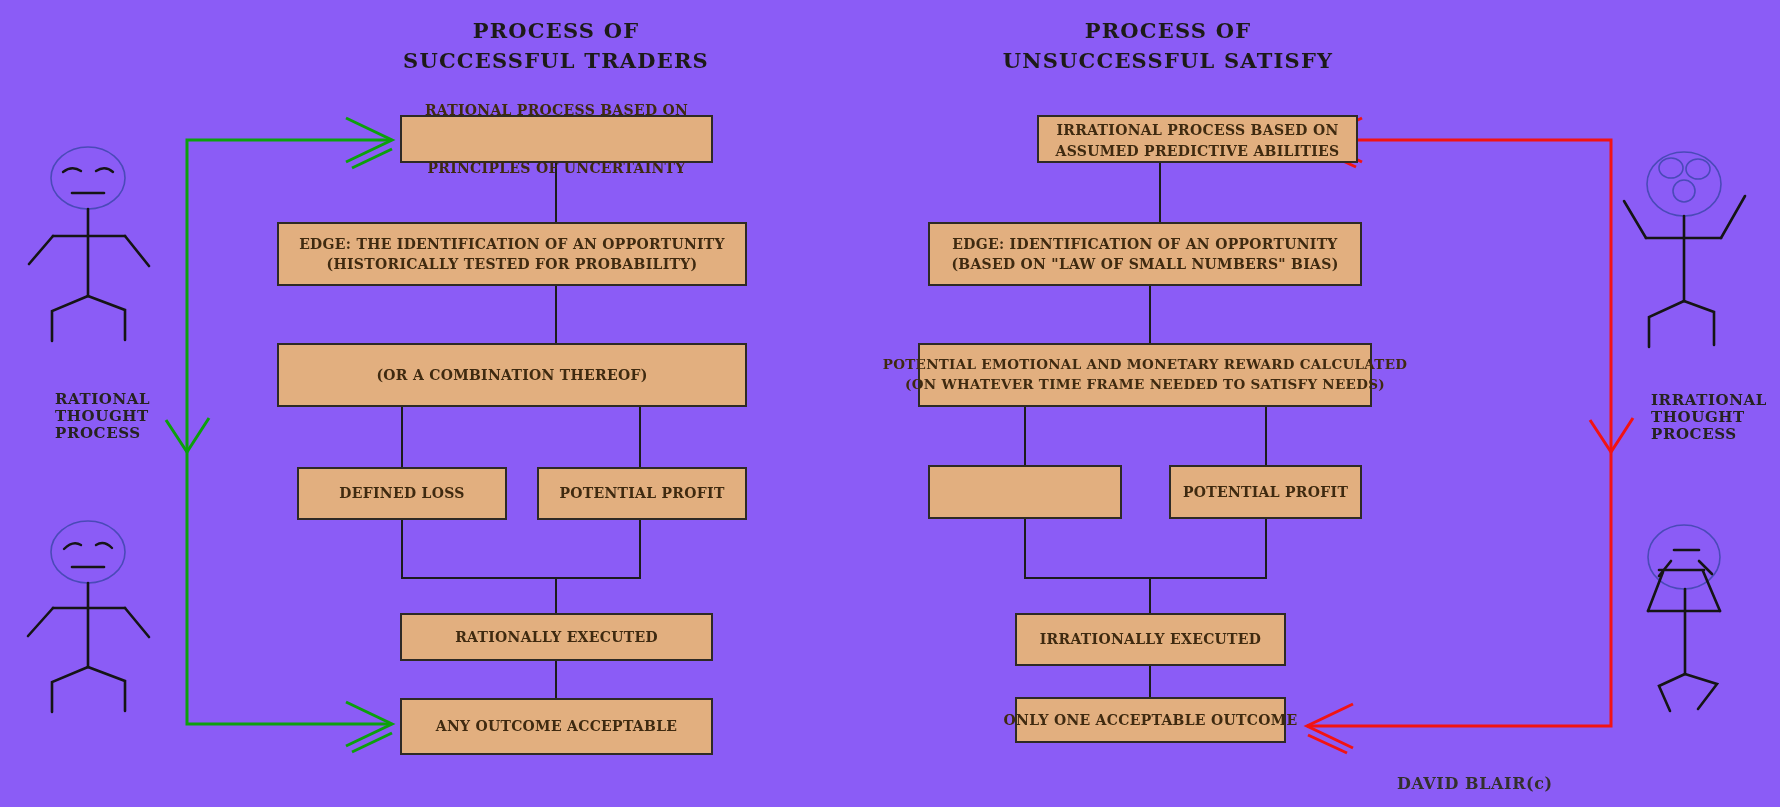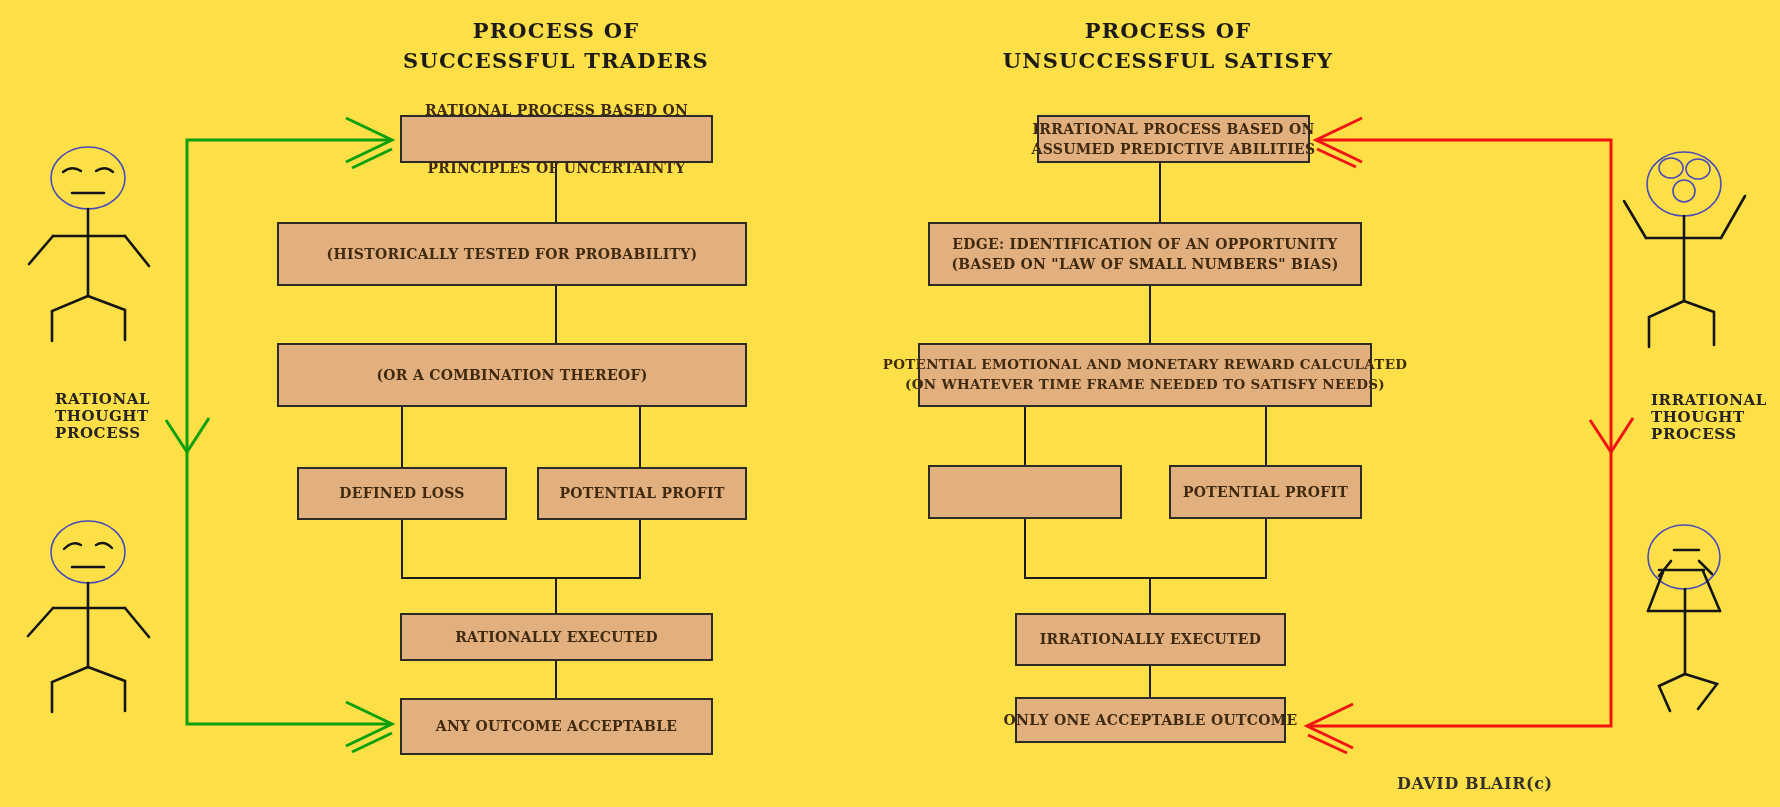--- a/index.html
+++ b/index.html
@@ -1,16 +1,16 @@
 <!DOCTYPE html>
 <html><head>
 <meta charset="utf-8">
 <style>
   html,body{margin:0;padding:0;background:#FCF8E9;}
-  .canvas{position:relative;width:1780px;height:807px;background:#fde047;
+  .canvas{position:relative;width:1780px;height:807px;background:#8b5cf6;
           font-family:"DejaVu Serif",serif;overflow:hidden;}
   svg.overlay{position:absolute;left:0;top:0;width:1780px;height:807px;}
   .title{position:absolute;transform:translateX(-50%);text-align:center;font-weight:bold;
          font-size:21px;letter-spacing:1.2px;color:#1d1b18;line-height:1.45;white-space:nowrap;}
   .box{position:absolute;background:#E2AF7F;border:2px solid #2E2A25;box-sizing:border-box;
        display:flex;flex-direction:column;align-items:center;justify-content:center;
        text-align:center;font-weight:bold;font-size:14px;color:#3F2A10;
        letter-spacing:0.3px;line-height:1.45;}
   .box span{white-space:nowrap;}
   .box.small-text{font-size:13.5px;}
@@ -134,39 +134,40 @@
   <div class="title" style="left:1168px;top:16px;">
     <div>PROCESS OF</div>
     <div>UNSUCCESSFUL SATISFY</div>
   </div>
 
   <div class="box" style="left:400px;top:115px;width:313px;height:48px;gap:37px;">
     <span>RATIONAL PROCESS BASED ON</span>
     <span>PRINCIPLES OF UNCERTAINTY</span>
   </div>
   <div class="box" style="left:277px;top:222px;width:470px;height:64px;">
+    <span>EDGE: THE IDENTIFICATION OF AN OPPORTUNITY</span>
     <span>(HISTORICALLY TESTED FOR PROBABILITY)</span>
   </div>
   <div class="box" style="left:277px;top:343px;width:470px;height:64px;">
     <span>(OR A COMBINATION THEREOF)</span>
   </div>
   <div class="box" style="left:297px;top:467px;width:210px;height:53px;">
     <span>DEFINED LOSS</span>
   </div>
   <div class="box" style="left:537px;top:467px;width:210px;height:53px;">
     <span>POTENTIAL PROFIT</span>
   </div>
   <div class="box" style="left:400px;top:613px;width:313px;height:48px;">
     <span>RATIONALLY EXECUTED</span>
   </div>
   <div class="box" style="left:400px;top:698px;width:313px;height:57px;">
     <span>ANY OUTCOME ACCEPTABLE</span>
   </div>
 
-  <div class="box" style="left:1037px;top:115px;width:273px;height:48px;">
+  <div class="box" style="left:1037px;top:115px;width:321px;height:48px;justify-content:flex-end;">
     <span>IRRATIONAL PROCESS BASED ON</span>
     <span>ASSUMED PREDICTIVE ABILITIES</span>
   </div>
   <div class="box" style="left:928px;top:222px;width:434px;height:64px;text-align:right;">
     <span>EDGE: IDENTIFICATION OF AN OPPORTUNITY</span>
     <span>(BASED ON "LAW OF SMALL NUMBERS" BIAS)</span>
   </div>
   <div class="box small-text" style="left:918px;top:343px;width:454px;height:64px;">
     <span>POTENTIAL EMOTIONAL AND MONETARY REWARD CALCULATED</span>
     <span>(ON WHATEVER TIME FRAME NEEDED TO SATISFY NEEDS)</span>

